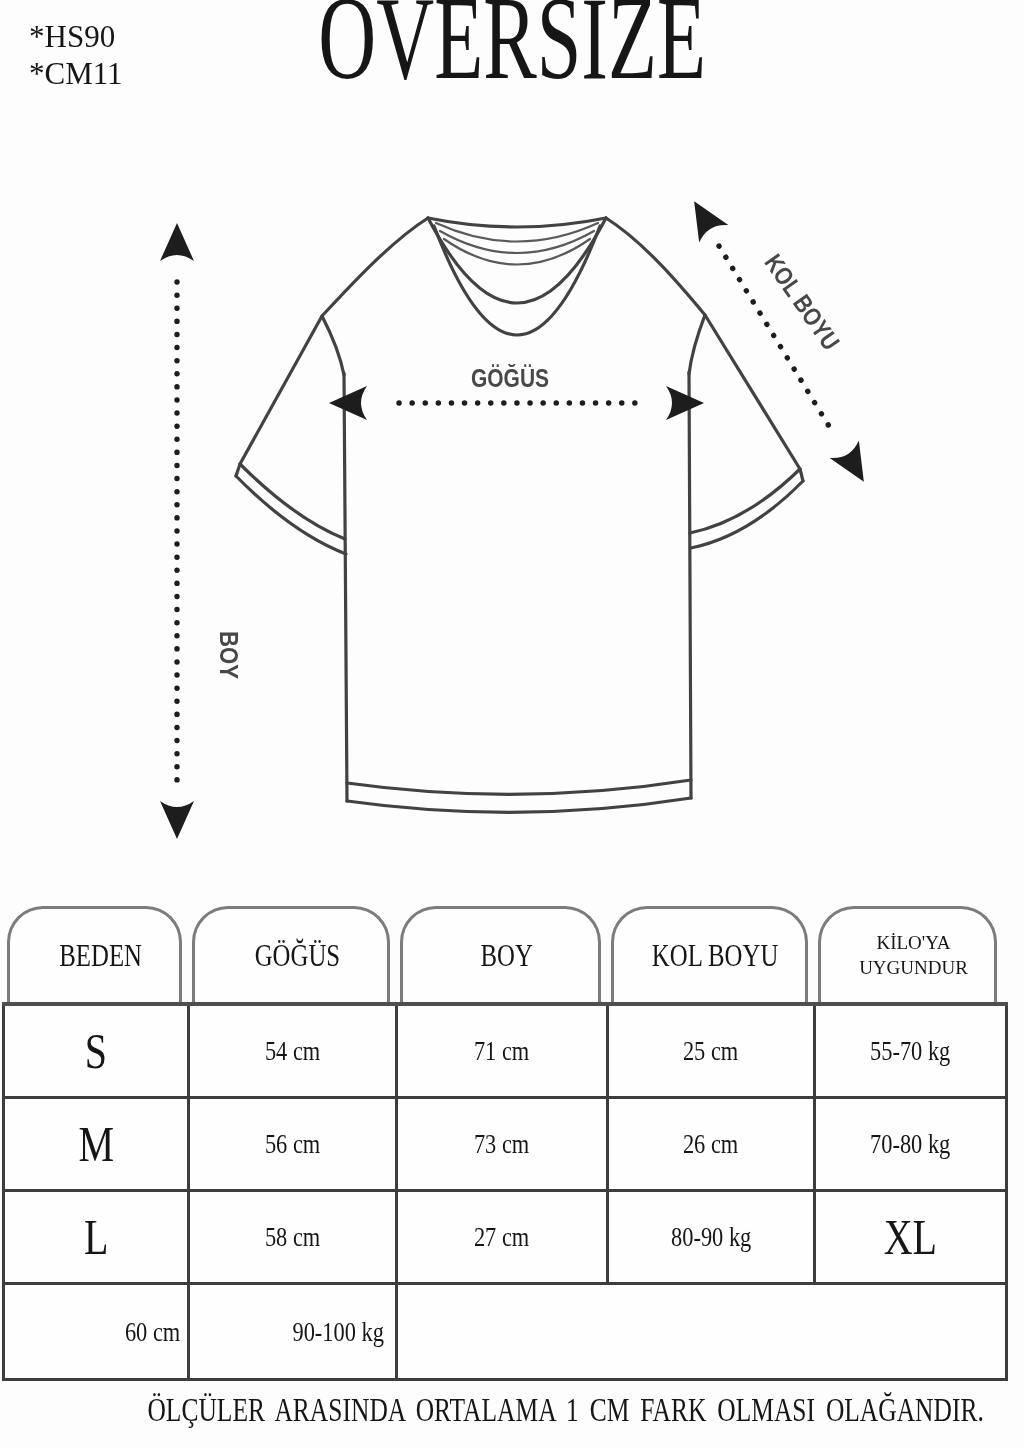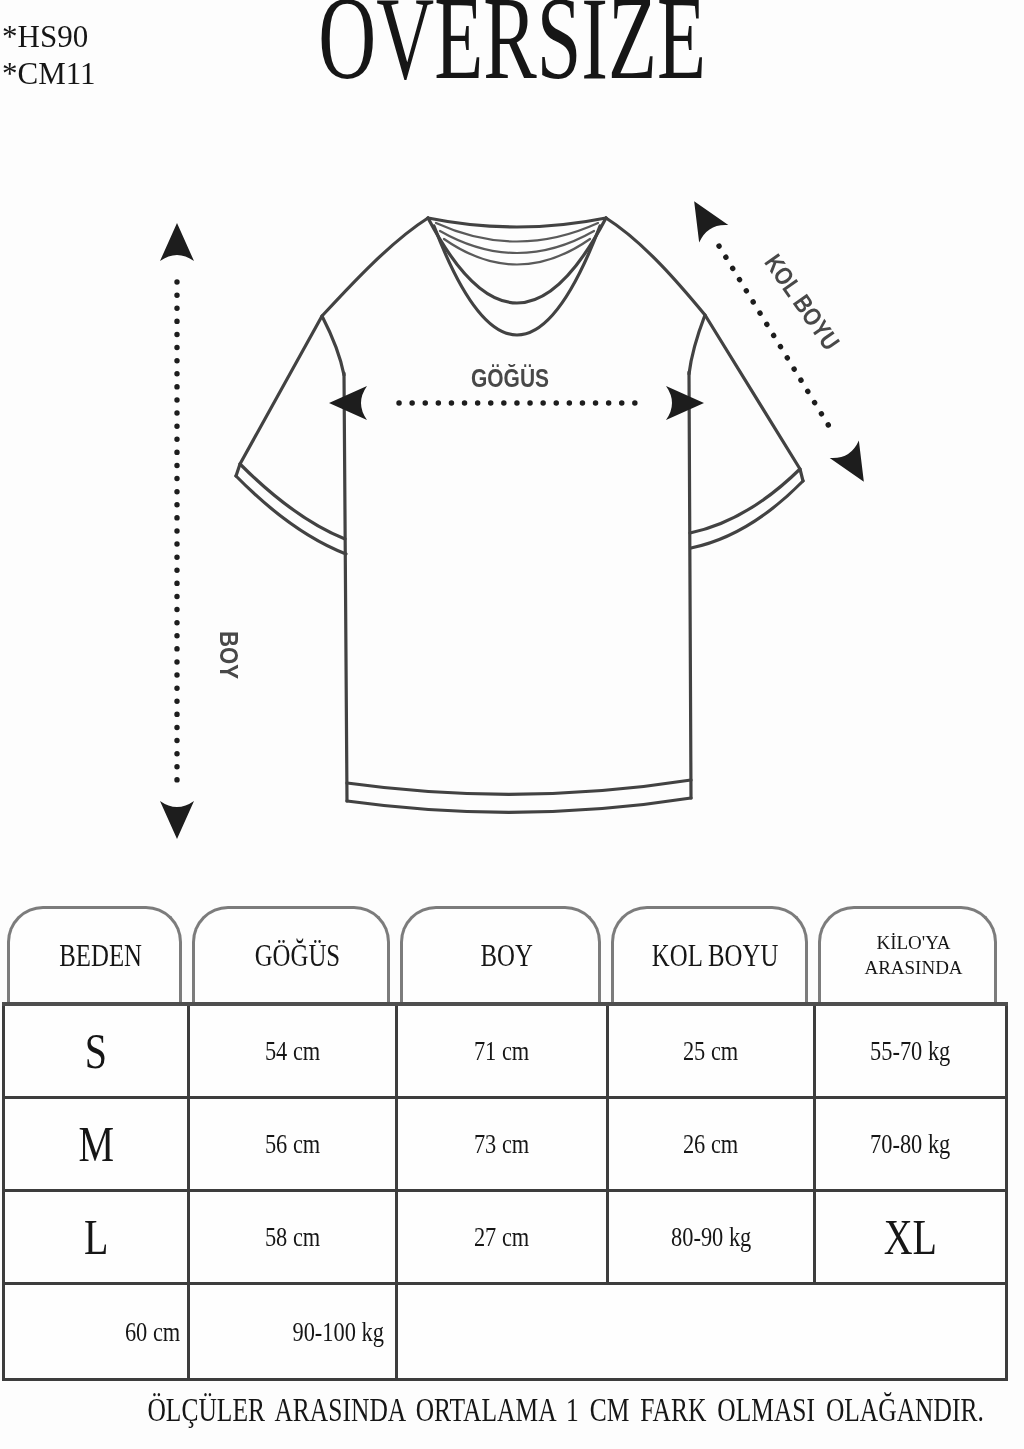--- a/index.html
+++ b/index.html
@@ -2,21 +2,21 @@
 <html><head>
 <meta charset="utf-8">
 <style>
   html,body { margin:0; padding:0; background:#ffffff; }
   .page {
     position:relative; width:1024px; height:1449px;
     background:#fdfdfd; overflow:hidden;
     font-family:"Liberation Serif", serif; color:#161616;
   }
   
-  .codes { position:absolute; top:18px; left:2px; font-size:31px; line-height:37px; }
+  .codes { position:absolute; top:18px; left:29px; font-size:31px; line-height:37px; }
   
   .title-wrap { position:absolute; top:-20px; left:0; width:100%; text-align:center; line-height:1; }
   .title-text { display:inline-block; font-size:118px; transform:scale(0.68,1); transform-origin:center top; white-space:nowrap; }
   
   .diagram { position:absolute; top:0; left:0; }
   
   .sizetable { position:absolute; left:2px; top:906px; }
   .thead {
     display:grid; grid-template-columns:185px 208px 211px 207px 189px;
     height:96px; border-bottom:4px solid #4e4e4e;
@@ -126,21 +126,21 @@
       <div class="tab">
         <span class="narrow">GÖĞÜS</span>
       </div>
       <div class="tab">
         <span class="narrow">BOY</span>
       </div>
       <div class="tab">
         <span class="narrow">KOL BOYU</span>
       </div>
       <div class="tab">
-        <span class="tab-small-label">KİLO'YA ARASINDA</span>
+        <span class="tab-small-label">KİLO'YA UYGUNDUR</span>
       </div>
     </div>
 
     <div class="tbody">
 
       <div class="cell cell-size">
           <span class="narrow">S</span>
         </div>
       <div class="cell cell-data">
           <span class="narrow">54 cm</span>

